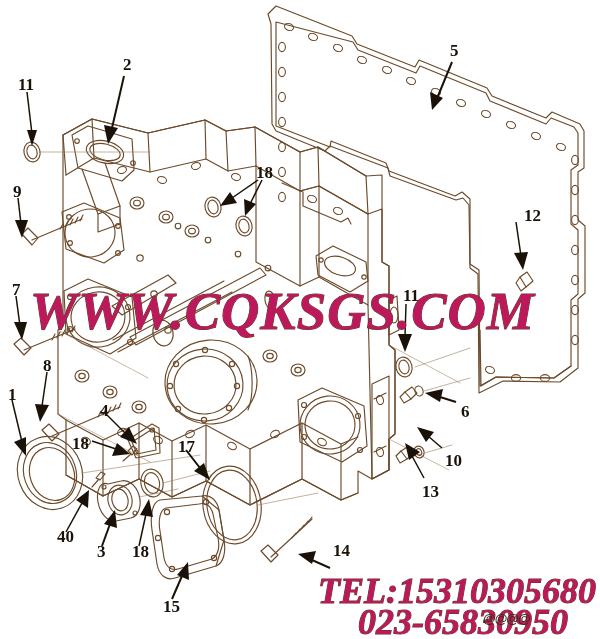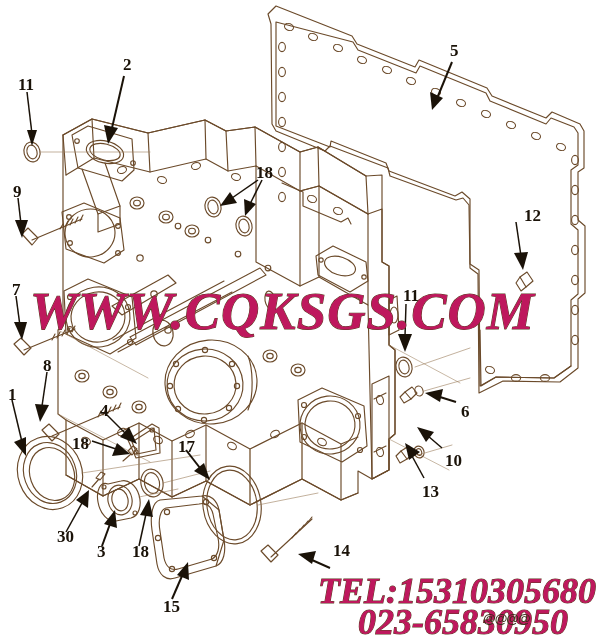--- a/index.html
+++ b/index.html
@@ -418,21 +418,21 @@
   <div class="callout" style="left:12px;top:281px;">7</div>
   <div class="callout" style="left:403px;top:287px;">11</div>
   <div class="callout" style="left:43px;top:357px;">8</div>
   <div class="callout" style="left:8px;top:386px;">1</div>
   <div class="callout" style="left:100px;top:402px;">4</div>
   <div class="callout" style="left:461px;top:403px;">6</div>
   <div class="callout" style="left:72px;top:435px;">18</div>
   <div class="callout" style="left:178px;top:438px;text-align:right;">17</div>
   <div class="callout" style="left:445px;top:452px;">10</div>
   <div class="callout" style="left:422px;top:483px;">13</div>
-  <div class="callout" style="left:57px;top:528px;">30</div>
+  <div class="callout" style="left:57px;top:528px;">40</div>
   <div class="callout" style="left:97px;top:543px;">3</div>
   <div class="callout" style="left:132px;top:543px;">18</div>
   <div class="callout" style="left:333px;top:542px;">14</div>
   <div class="callout" style="left:163px;top:598px;">15</div>
 
   <div class="wm" id="wm-main">WWW.CQKSGS.COM</div>
   <div class="wm" id="tel1">TEL:15310305680</div>
   <div class="wm" id="tel2">023-65830950</div>
   <div id="smallmark">@@@@</div>
 

